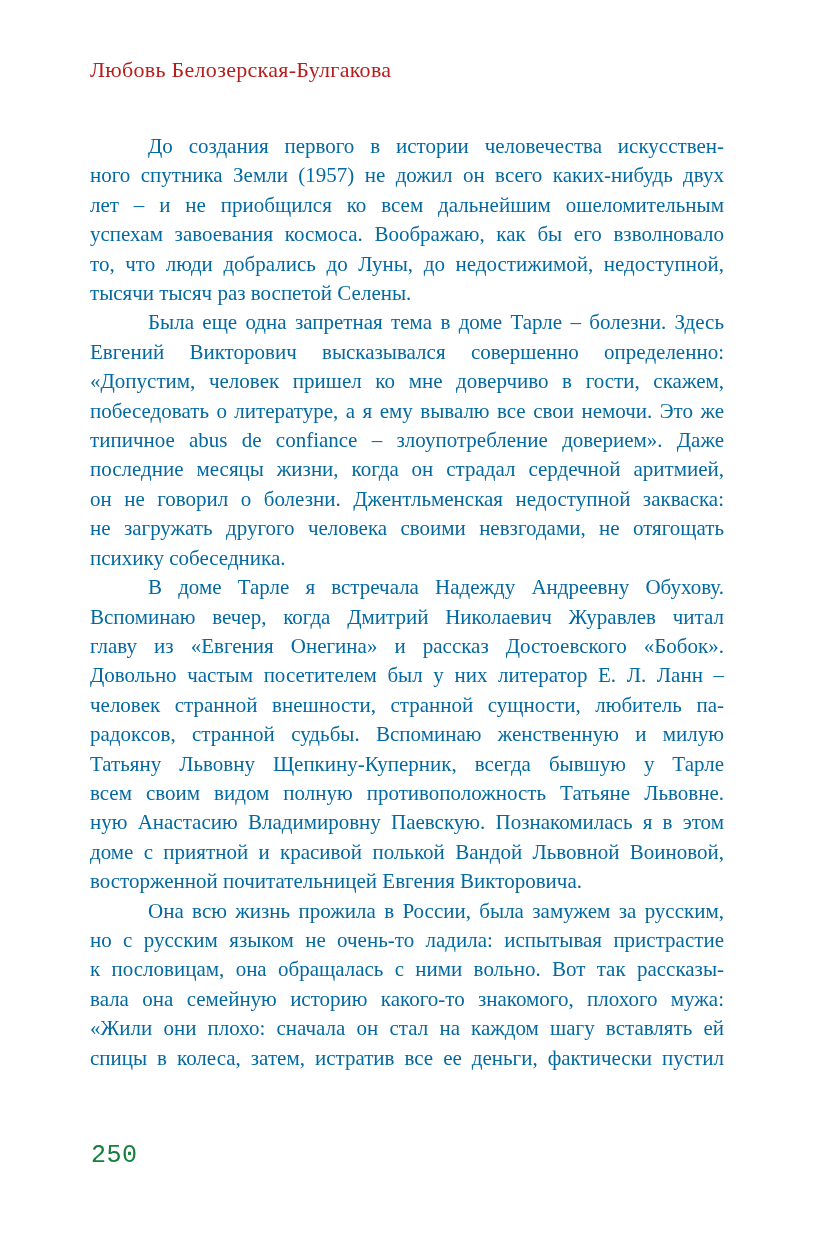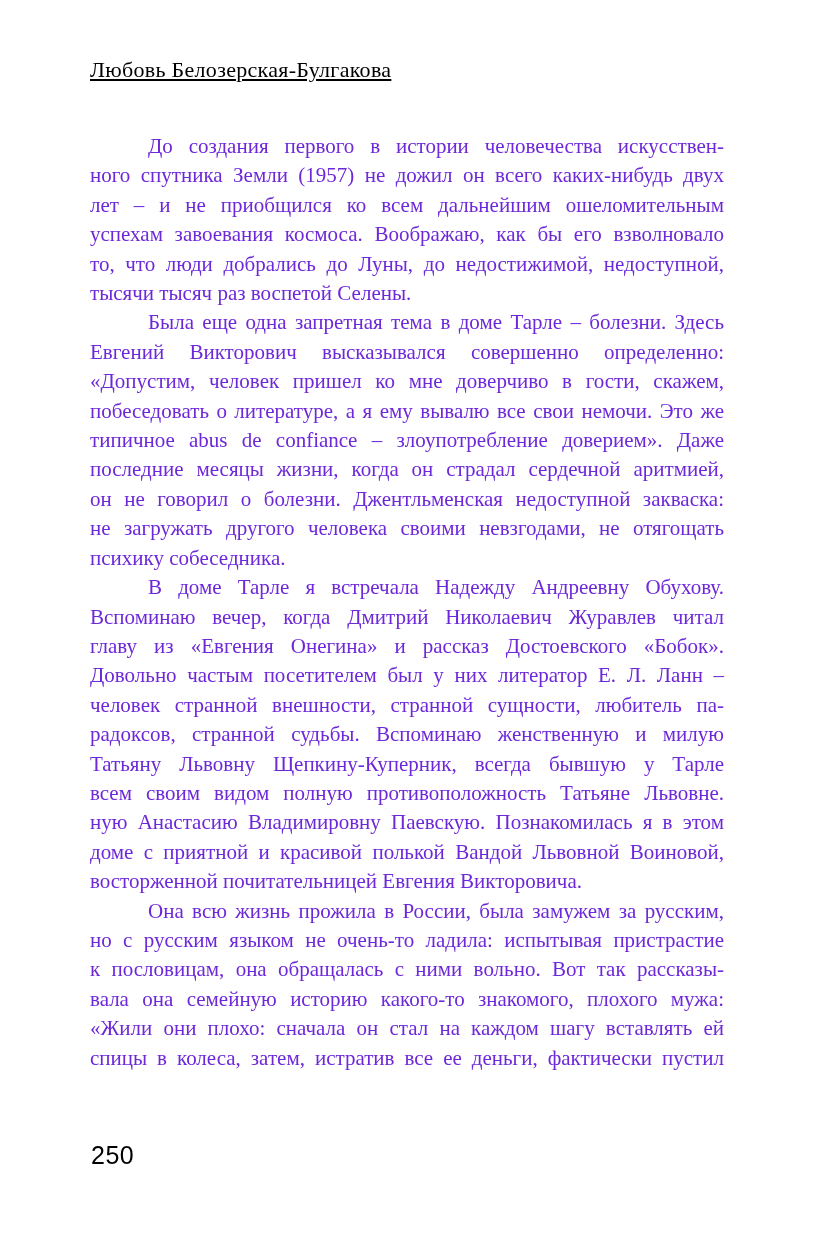--- a/index.html
+++ b/index.html
@@ -16,50 +16,49 @@
     color: #1e1e1e;
     font-family: "Liberation Serif", serif;
   }
   .running-header {
     position: absolute;
     left: 90px;
     top: 57px;
     width: 634px;
     font-size: 22px;
     letter-spacing: 0.3px;
-    color: #000000;
+    color: #b91c1c;
     white-space: nowrap;
-    text-decoration: underline;
   }
   .body-text {
     position: absolute;
     left: 90px;
     top: 132px;
     width: 634px;
     font-size: 21px;
     line-height: 29.4px;
-    color: #6d28d9;
+    color: #0369a1;
   }
   .line {
     width: 100%;
   }
   .line.just {
     text-align: justify;
     text-align-last: justify;
   }
   .line.indent {
     text-indent: 58px;
   }
   .page-number {
     position: absolute;
     left: 91px;
     top: 1141px;
-    font-family: Liberation Sans, sans-serif;
+    font-family: Liberation Mono, monospace;
     font-size: 25px;
-    color: #000000;
+    color: #15803d;
     letter-spacing: 0.5px;
     text-align: right;
   }
 </style>
 </head>
 <body>
 
 <div class="page">
   <div class="running-header">Любовь Белозерская-Булгакова</div>
 

